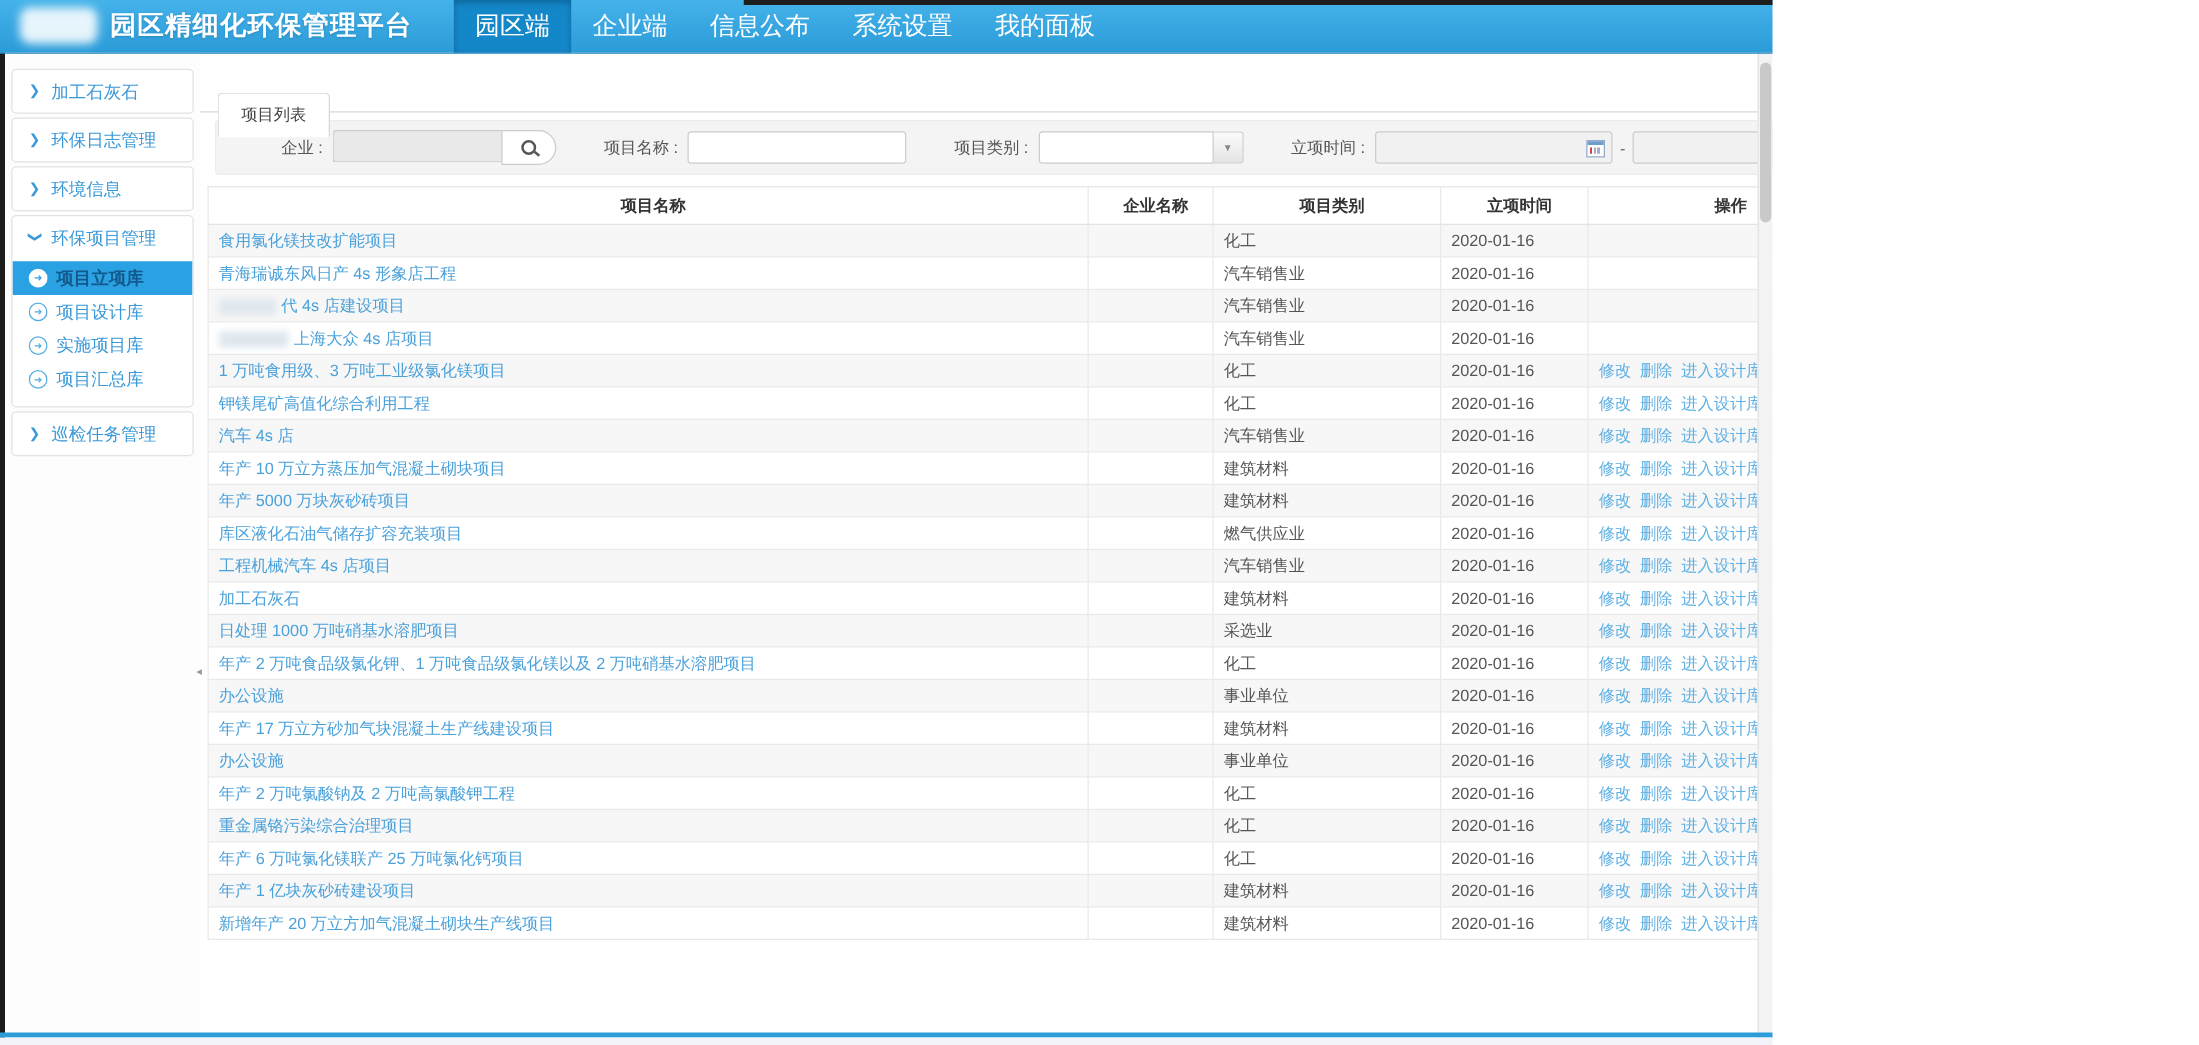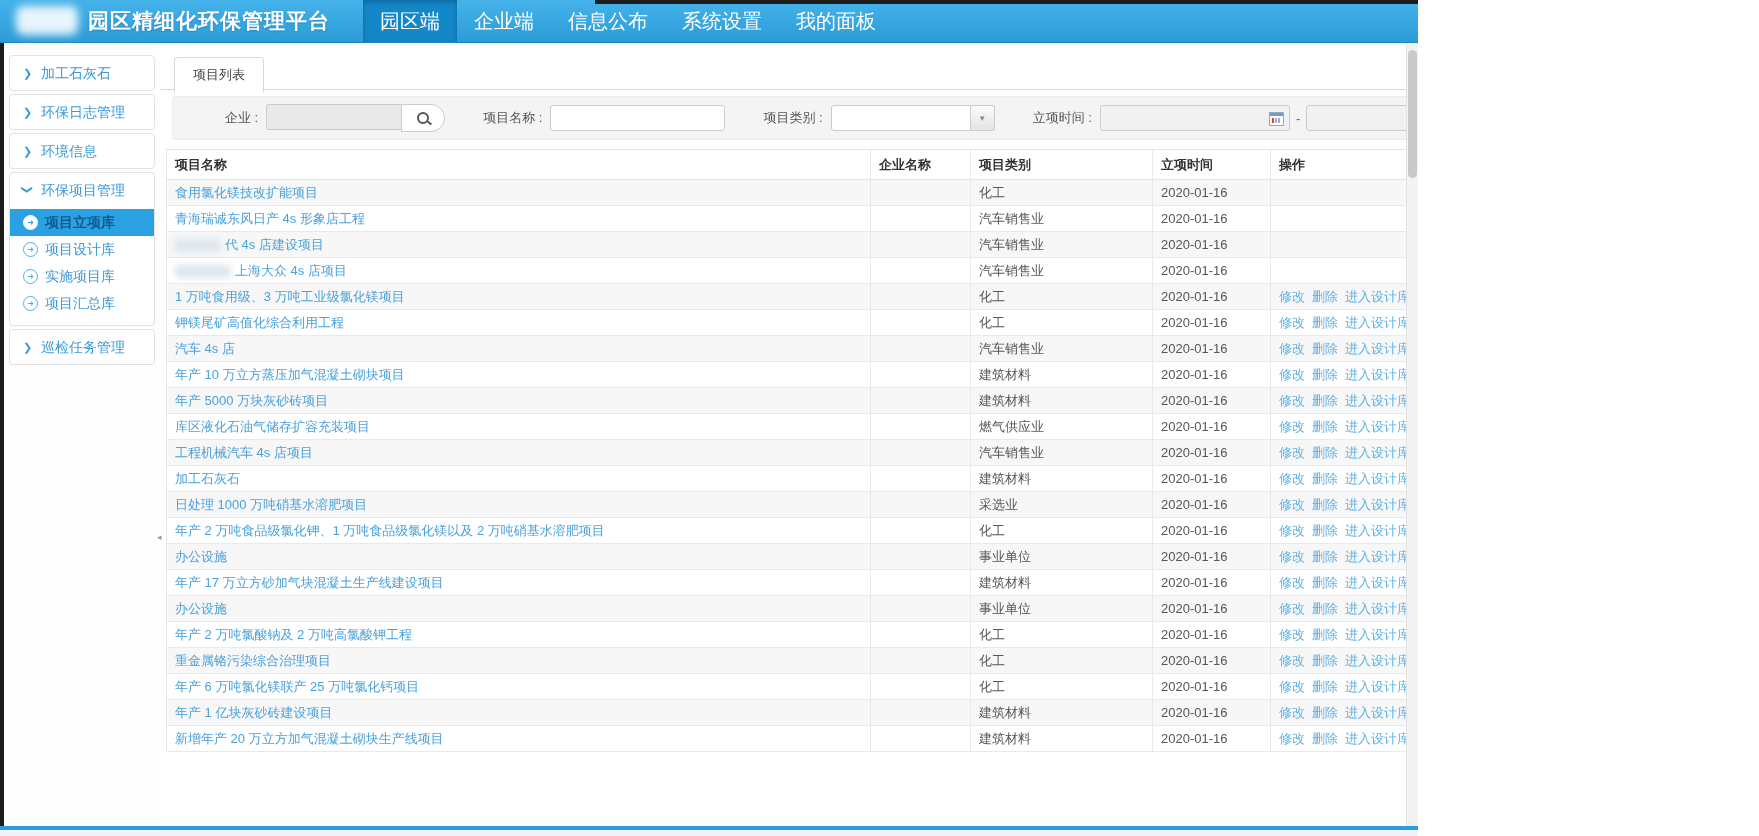--- a/index.html
+++ b/index.html
@@ -40,21 +40,21 @@
     font-size:8px;line-height:13px;text-align:center;flex:0 0 13px;}
   .sub-item.active .dot-arrow{background:#fff;border-color:#fff;color:#2aa1e2;}
   .collapse-handle{position:absolute;left:157px;top:524px;width:8px;height:26px;color:#9a9a9a;
     font-size:9px;line-height:26px;cursor:pointer;z-index:4;}
 
   
   .main{position:absolute;left:160px;top:42px;width:1590px;height:794px;background:#fff;}
   .tabstrip{height:48px;border-bottom:1px solid #d8d8d8;padding-left:14px;padding-top:14px;box-sizing:border-box;}
   .tab{display:inline-block;width:88px;height:34px;line-height:34px;text-align:center;background:#fff;
     border:1px solid #d8d8d8;border-bottom:1px solid #fff;border-radius:4px 4px 0 0;font-size:13px;color:#444;
-    margin-bottom:-1px;cursor:pointer;position:relative;top:1px;}
+    margin-bottom:-1px;cursor:pointer;position:relative;top:18px;}
 
   .filterbar{margin:6px 12px 0 12px;height:42px;background:#f4f4f4;border:1px solid #ececec;border-radius:3px;
     display:flex;align-items:center;font-size:13px;color:#555;}
   .f-label{margin-left:38px;white-space:nowrap;}
   .f-label.first{margin-left:52px;}
   .inp{height:26px;border:1px solid #ccc;border-radius:3px;background:#fff;box-sizing:border-box;
     font-size:13px;padding:0 6px;color:#333;}
   .inp.gray{background:#e9e9e9;border-radius:3px 0 0 3px;border-right:none;}
   .search-pill{height:28px;width:44px;background:#fff;border:1px solid #ccc;border-radius:0 14px 14px 0;
     display:flex;align-items:center;justify-content:center;cursor:pointer;box-sizing:border-box;}
@@ -73,21 +73,21 @@
   .cal-ico::after{content:"";position:absolute;left:2px;top:5px;width:9px;height:5px;
     background:linear-gradient(90deg,#c44 0 2px,transparent 2px 3px,#aac 3px 5px,transparent 5px 6px,#aac 6px 8px,transparent 8px 9px);}
   .dash{margin:0 6px;color:#666;}
   .btn-query{margin-left:50px;width:58px;height:30px;background:linear-gradient(#3fb0e8,#2599d8);color:#fff;
     border:1px solid #1f8cc8;border-radius:3px;font-size:14px;cursor:pointer;}
 
   
   .tbl{margin:9px 0 0 6px;border-collapse:collapse;table-layout:fixed;width:1584px;font-size:13px;}
   .tbl col.c1{width:704px}.tbl col.c2{width:100px}.tbl col.c3{width:182px}.tbl col.c4{width:118px}
   .tbl col.c5{width:220px}.tbl col.c6{width:15px}.tbl col.c7{width:168px}.tbl col.c8{width:77px}
-  .tbl th{height:29px;text-align:left;padding:0 0 0 8px;font-weight:bold;color:#333;background:#fff;
+  .tbl th{height:29px;text-align:center;padding:0 0 0 8px;font-weight:bold;color:#333;background:#fff;
     border-top:1px solid #e3e3e3;border-bottom:1px solid #e3e3e3;border-right:1px solid #e9e9e9;margin-top:27px;}
   .tbl th.first{border-left:1px solid #e9e9e9;}
   .tbl th.ghost{border:none;background:transparent;}
   .tbl td{height:25px;padding:0 0 0 8px;color:#555;overflow:hidden;white-space:nowrap;}
   .tbl td.mc{border-bottom:1px solid #e9e9e9;border-right:1px solid #e9e9e9;background:#fff;}
   .tbl td.c-name{border-left:1px solid #e9e9e9;}
   tr.odd td.mc{background:#f7f7f7;}
   .tbl td.xc{border:none;background:transparent;}
   .tbl td.xc.framed{border-bottom:1px solid #e9e9e9;border-left:1px solid #e9e9e9;}
   .tbl td.c-extra.framed{border-right:1px solid #14532d;}

